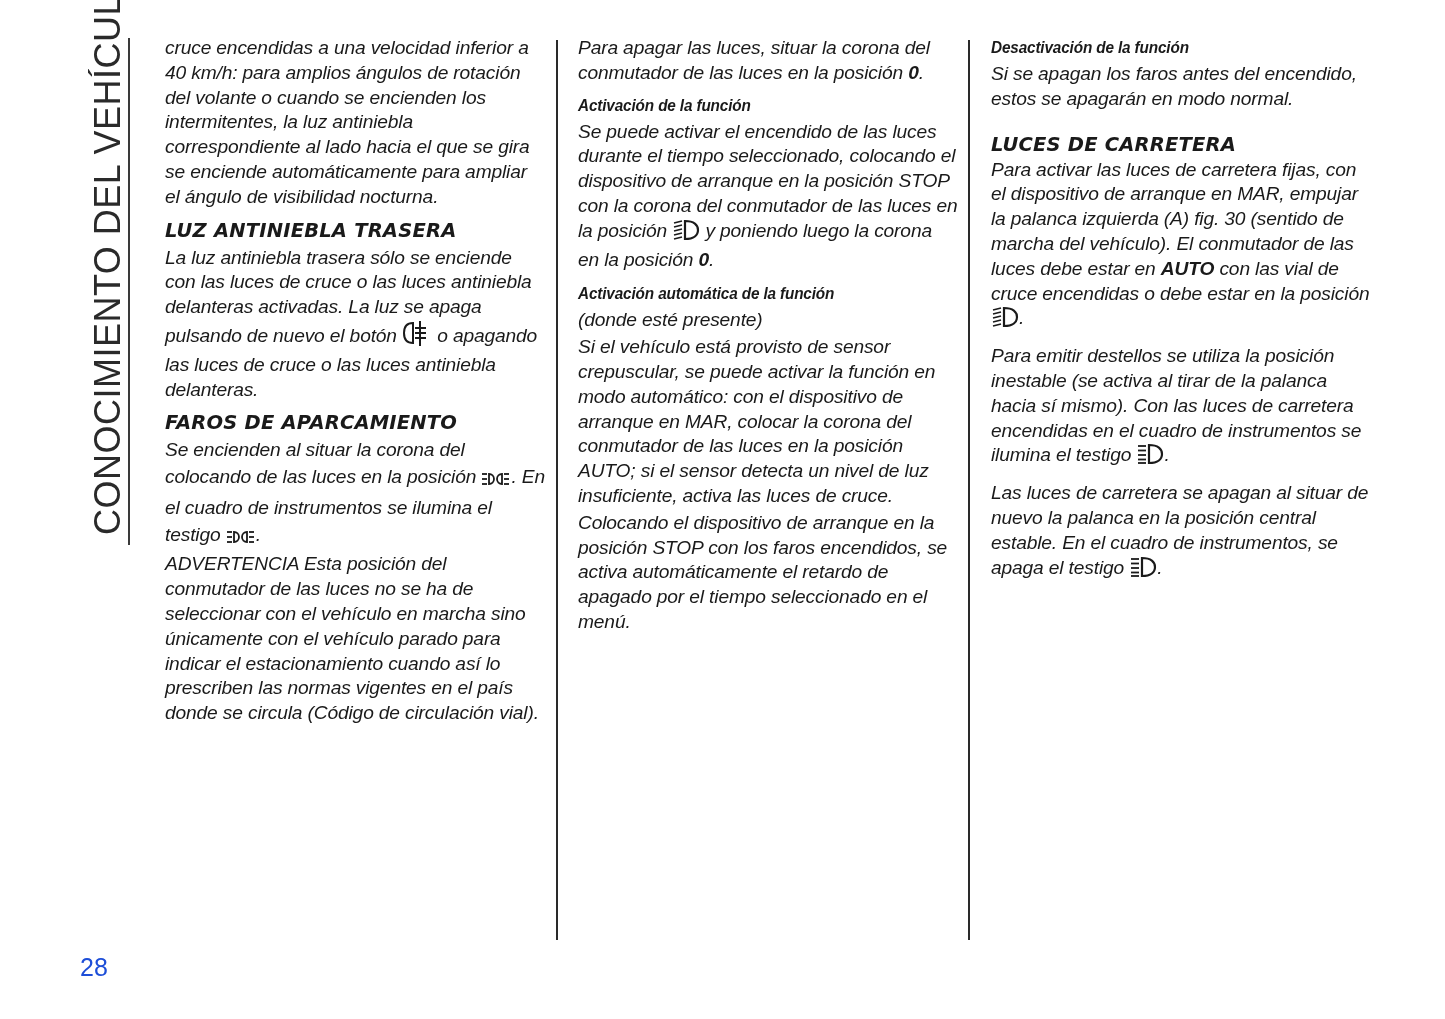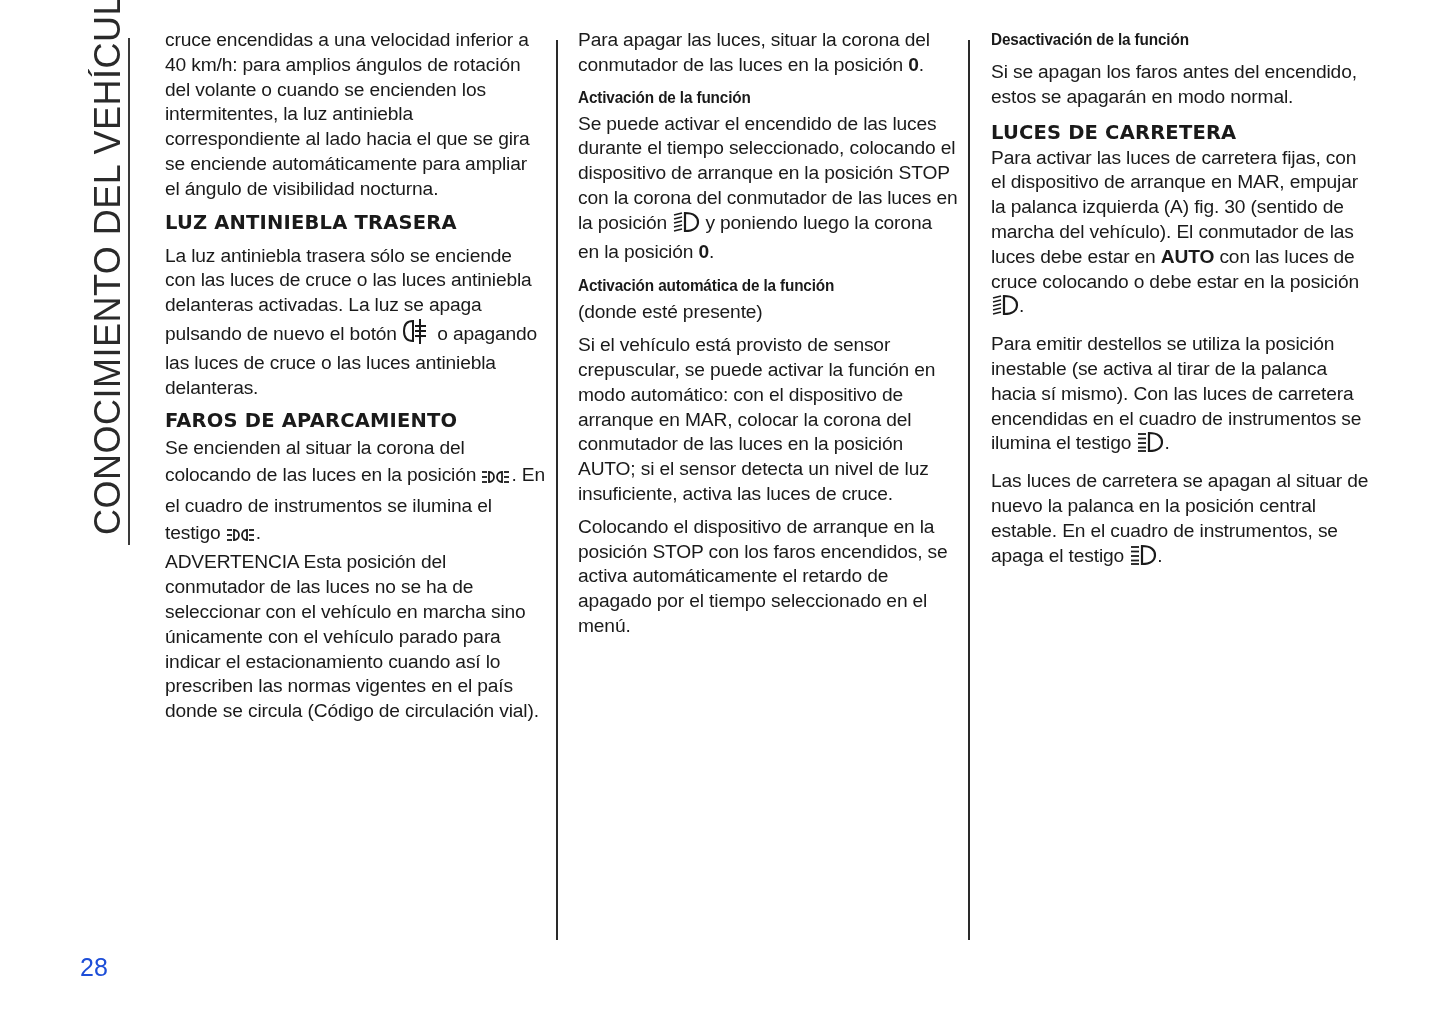--- a/index.html
+++ b/index.html
@@ -17,33 +17,34 @@
     width: 500px; text-align: left;
   }
   .side-rule {
     position: absolute; left: 128px; top: 38px; width: 2px; height: 507px; background: #3a3a3a;
   }
   .page-number {
     position: absolute; left: 80px; top: 953px;
     font-family: "Liberation Sans", sans-serif; font-size: 25px; color: #1d4ed8;
   }
   .col {
-    position: absolute; top: 28px;
+    position: absolute; top: 36px;
     font-size: 19.2px; line-height: 24.8px;
     letter-spacing: -0.15px;
+    font-style: italic;
   }
   .col1 { left: 165px; width: 380px; }
   .col2 { left: 578px; width: 380px; }
   .col3 { left: 991px; width: 380px; }
   .divider { position: absolute; top: 40px; width: 2px; height: 900px; background: #2a2a2a; }
   .div1 { left: 556px; }
   .div2 { left: 968px; }
   p { margin: 0; }
   .gap { margin-top: 9px; }
-  .gap-s { margin-top: 8px; }
+  .gap-s { margin-top: 2px; }
   h2 {
     margin: 8px 0 0 0; font-family: "DejaVu Sans", sans-serif; font-weight: bold;
     font-size: 19.5px; line-height: 26px; letter-spacing: 0.2px; color: #1a1a1a;
   }
   h3 {
     margin: 8px 0 2px 0; font-family: "Liberation Sans", sans-serif; font-weight: bold;
     font-size: 17px; line-height: 24px; transform: scaleX(0.9); transform-origin: left;
     white-space: nowrap;
   }
   b.strong { font-weight: bold; }
@@ -134,25 +135,25 @@
   <h3 style="margin-top:10px">Activación automática de la función</h3>
   <p>(donde esté presente)</p>
   <p class="gap-s">Si el vehículo está provisto de sensor crepuscular, se puede activar la función en modo automático: con el dispositivo de arranque en MAR, colocar la corona del conmutador de las luces en la posición AUTO; si el sensor detecta un nivel de luz insuficiente, activa las luces de cruce.</p>
   <p class="gap-s">Colocando el dispositivo de arranque en la posición STOP con los faros encendidos, se activa automáticamente el retardo de apagado por el tiempo seleccionado en el menú.</p>
 </div>
 
 <div class="col col3">
   <h3 style="margin-top:0">Desactivación de la función</h3>
   <p class="gap-s">Si se apagan los faros antes del encendido, estos se apagarán en modo normal.</p>
 
-  <h2 style="margin-top:10px">LUCES DE CARRETERA</h2>
+  <h2 style="margin-top:20px">LUCES DE CARRETERA</h2>
   <p>
     <span>Para activar las luces de carretera fijas, con el dispositivo de arranque en MAR, empujar la palanca izquierda (A) fig. 30 (sentido de marcha del vehículo). El conmutador de las luces debe estar en</span>
     <b class="strong">AUTO</b>
-    <span>con las luces de cruce colocando o debe estar en la posición</span>
+    <span>con las vial de cruce encendidas o debe estar en la posición</span>
     <span class="ic">
       <svg width="28" height="22" viewBox="0 0 28 22">
           <path d="M13 2 C22 2 26 6 26 11 C26 16 22 20 13 20 Z" fill="none" stroke="#1a1a1a" stroke-width="2.2"></path>
           <line x1="2" y1="4" x2="10" y2="2" stroke="#1a1a1a" stroke-width="1.8"></line>
           <line x1="2" y1="8" x2="10" y2="6" stroke="#1a1a1a" stroke-width="1.8"></line>
           <line x1="2" y1="12" x2="10" y2="10" stroke="#1a1a1a" stroke-width="1.8"></line>
           <line x1="2" y1="16" x2="10" y2="14" stroke="#1a1a1a" stroke-width="1.8"></line>
           <line x1="2" y1="20" x2="10" y2="18" stroke="#1a1a1a" stroke-width="1.8"></line>
         </svg>
     </span><span>.</span>

